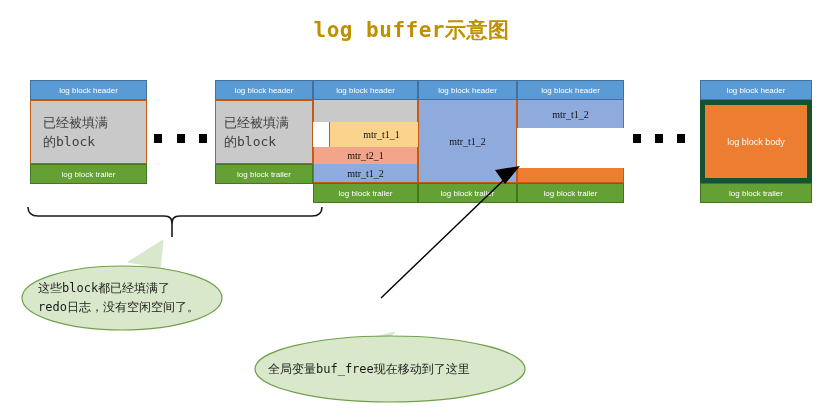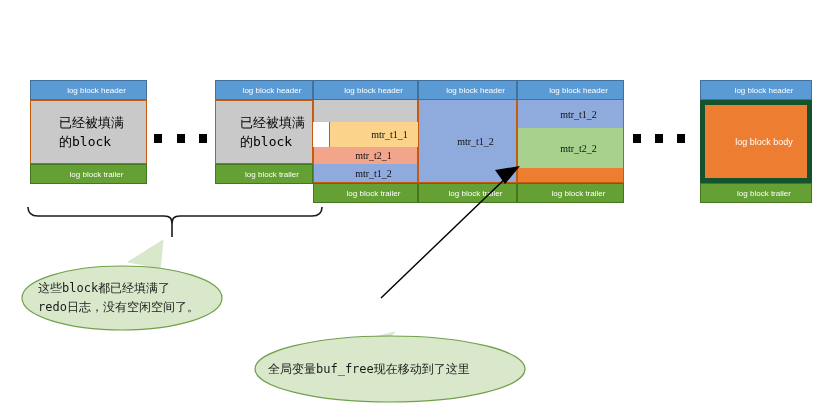--- a/index.html
+++ b/index.html
@@ -22,36 +22,35 @@
     letter-spacing:0.5px;
     white-space:nowrap;
   }
 
   
   .block{position:absolute;box-sizing:border-box;}
   .seg{
     position:absolute;box-sizing:border-box;
     display:flex;align-items:center;justify-content:center;
     overflow:hidden;
-    padding-left:16px;
   }
   .hdr{
     background:#5b9bd5;border:1px solid #41719c;
     color:#ffffff;font-size:8px;white-space:nowrap;
   }
   .trl{
     background:#5ea227;background:#64a033;
     border:1px solid #44761f;
     color:#ffffff;font-size:8px;white-space:nowrap;
   }
   .body-gray{background:#c9c9c9;border:1px solid #c55a11;}
   .body-orange{background:#ed7d31;border:5px solid #14532d;}
   .cn{
     font-family:"DejaVu Sans Mono","Liberation Mono",monospace;
-    font-size:13px;color:#000000;line-height:1.5;
+    font-size:13px;color:#404040;line-height:1.5;
     text-align:left;white-space:pre-line;
   }
   .seg-label{
     font-family:Liberation Serif, serif;
     font-size:10px;color:#111;white-space:nowrap;
   }
   .s-gray{background:#c9c9c9;}
   .s-yellow{background:#ffd966;background:#fbd38a;margin-left:16px;}
   .s-salmon{background:#f3a58b;}
   .s-blue{background:#8faadc;}
@@ -67,20 +66,21 @@
     font-size:12px;color:#1a1a1a;line-height:1.55;
     white-space:pre-line;text-align:left;
   }
   svg{position:absolute;left:0;top:0;overflow:visible;}
 </style>
 </head>
 <body>
 
 <div id="canvas">
 
+  <div class="title">log buffer示意图</div>
 
   <div class="block" style="left:30px;top:80px;width:117px;height:104px;">
     <div class="seg hdr" style="left:0;top:0;width:117px;height:20px;">log block header</div>
     <div class="seg body-gray" style="left:0;top:20px;width:117px;height:64px;">
       <div class="cn" style="width:100%;padding-left:12px;box-sizing:border-box;">已经被填满
 的block</div>
     </div>
     <div class="seg trl" style="left:0;top:84px;width:117px;height:20px;">log block trailer</div>
   </div>
 
@@ -121,23 +121,20 @@
       <span class="seg-label">mtr_t1_2</span>
     </div>
     <div class="seg trl" style="left:0;top:103px;width:99px;height:20px;">log block trailer</div>
   </div>
 
   <div class="block" style="left:517px;top:80px;width:107px;height:104px;">
     <div class="seg hdr" style="left:0;top:0;width:107px;height:20px;">log block header</div>
     <div class="seg sideborder s-blue" style="left:0;top:20px;width:107px;height:28px;">
       <span class="seg-label">mtr_t1_2</span>
     </div>
-    <div class="seg sideborder s-green" style="left:0;top:48px;width:107px;height:40px;">
-      <span class="seg-label">mtr_t2_2</span>
-    </div>
     <div class="seg sideborder s-orange" style="left:0;top:88px;width:107px;height:15px;border-bottom:1px solid #c55a11;">
       <span class="seg-label"></span>
     </div>
     <div class="seg trl" style="left:0;top:103px;width:107px;height:20px;">log block trailer</div>
   </div>
 
   <div class="dot" style="left:633px;top:134px;"></div>
   <div class="dot" style="left:655px;top:134px;"></div>
   <div class="dot" style="left:677px;top:134px;"></div>
 

